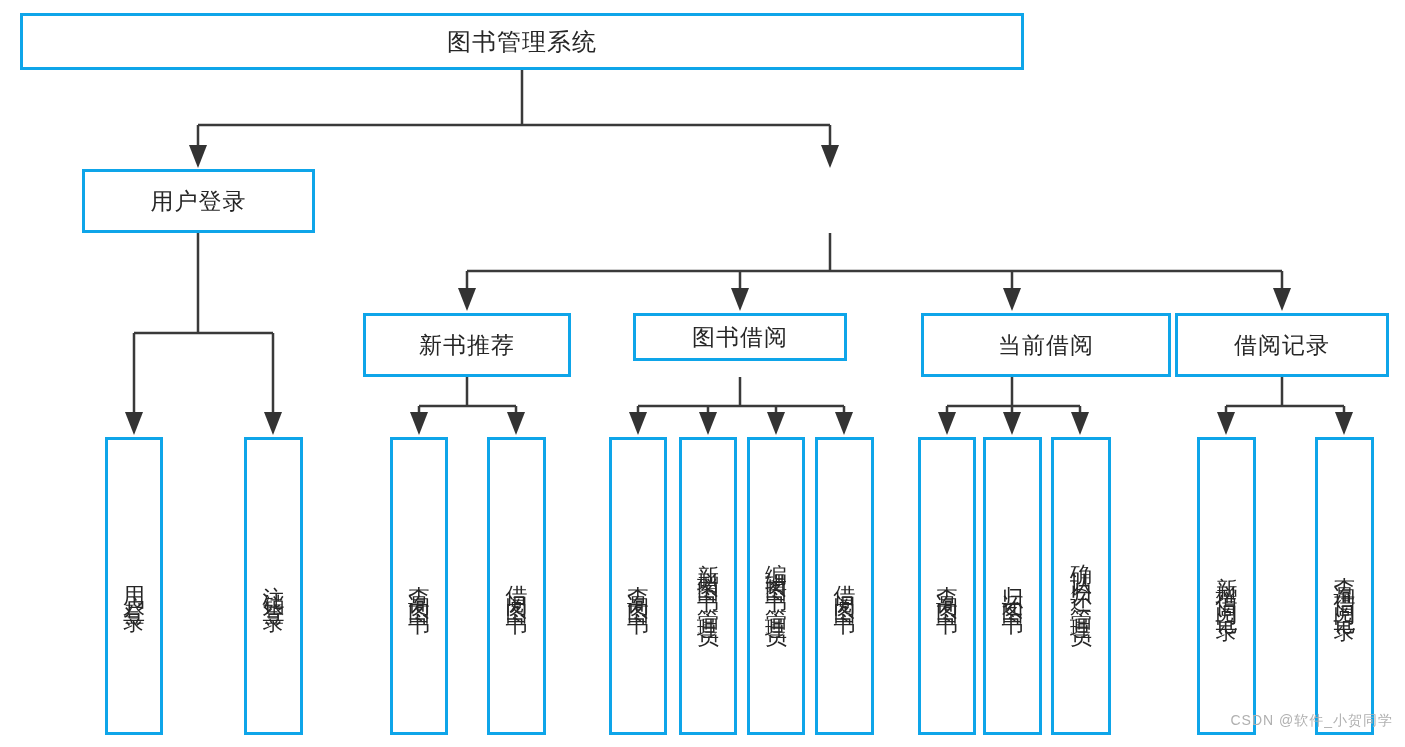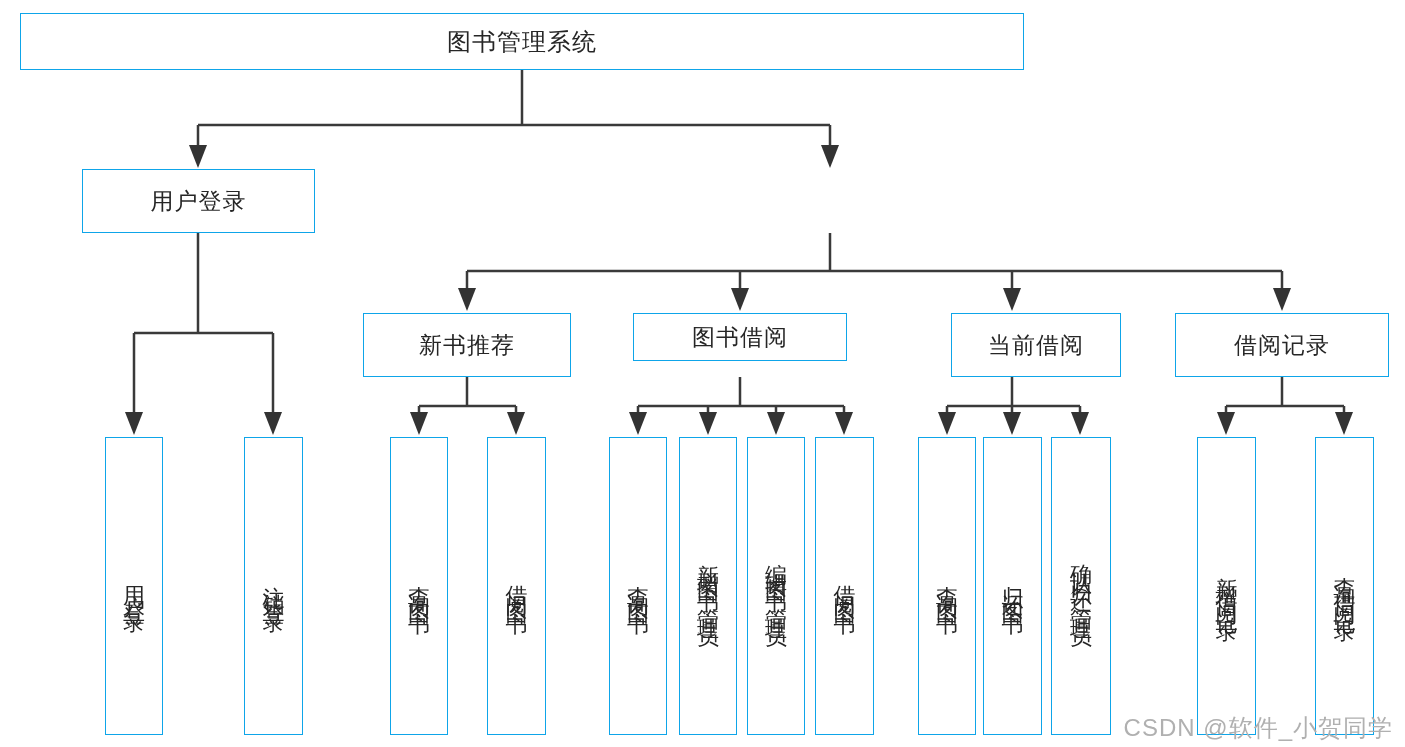--- a/index.html
+++ b/index.html
@@ -7,21 +7,21 @@
     position: relative;
     width: 1405px;
     height: 747px;
     background: #ffffff;
     font-family: "Liberation Sans", "DejaVu Sans", sans-serif;
     overflow: hidden;
   }
   .box {
     position: absolute;
     box-sizing: border-box;
-    border: 1px solid #0ea5e9;
+    border: 3px solid #0ea5e9;
     background: #ffffff;
     display: flex;
     align-items: center;
     justify-content: center;
     color: #262626;
     font-size: 23px;
     letter-spacing: 1px;
     z-index: 2;
   }
   .leaf { z-index: 2; }
@@ -38,21 +38,21 @@
     left: 0; top: 0;
     width: 1405px; height: 747px;
     z-index: 1;
   }
   #connectors path { stroke: #3a3a3a; stroke-width: 2.5; fill: none; }
   #connectors polygon { fill: #333333; stroke: none; }
   #watermark {
     position: absolute;
     right: 12px;
     top: 712px;
-    font-size: 24px;
+    font-size: 14px;
     color: #b0b0b0;
     letter-spacing: 1px;
     z-index: 3;
     white-space: nowrap;
   }
 </style>
 </head>
 <body>
 
 <div id="canvas">
@@ -100,21 +100,21 @@
   <div class="box" style="left:82px; top:169px; width:233px; height:64px;">
     <span>用户登录</span>
   </div>
 
   <div class="box" style="left:363px; top:313px; width:208px; height:64px;">
     <span>新书推荐</span>
   </div>
   <div class="box" style="left:633px; top:313px; width:214px; height:48px;">
     <span>图书借阅</span>
   </div>
-  <div class="box" style="left:951px; top:313px; width:170px; height:64px;">
+  <div class="box" style="left:921px; top:313px; width:250px; height:64px;">
     <span>当前借阅</span>
   </div>
   <div class="box" style="left:1175px; top:313px; width:214px; height:64px;">
     <span>借阅记录</span>
   </div>
 
   <div class="box leaf" style="left:105px; top:437px; width:58px; height:298px;">
     <span class="vtext">用户登录</span>
   </div>
   <div class="box leaf" style="left:244px; top:437px; width:59px; height:298px;">

